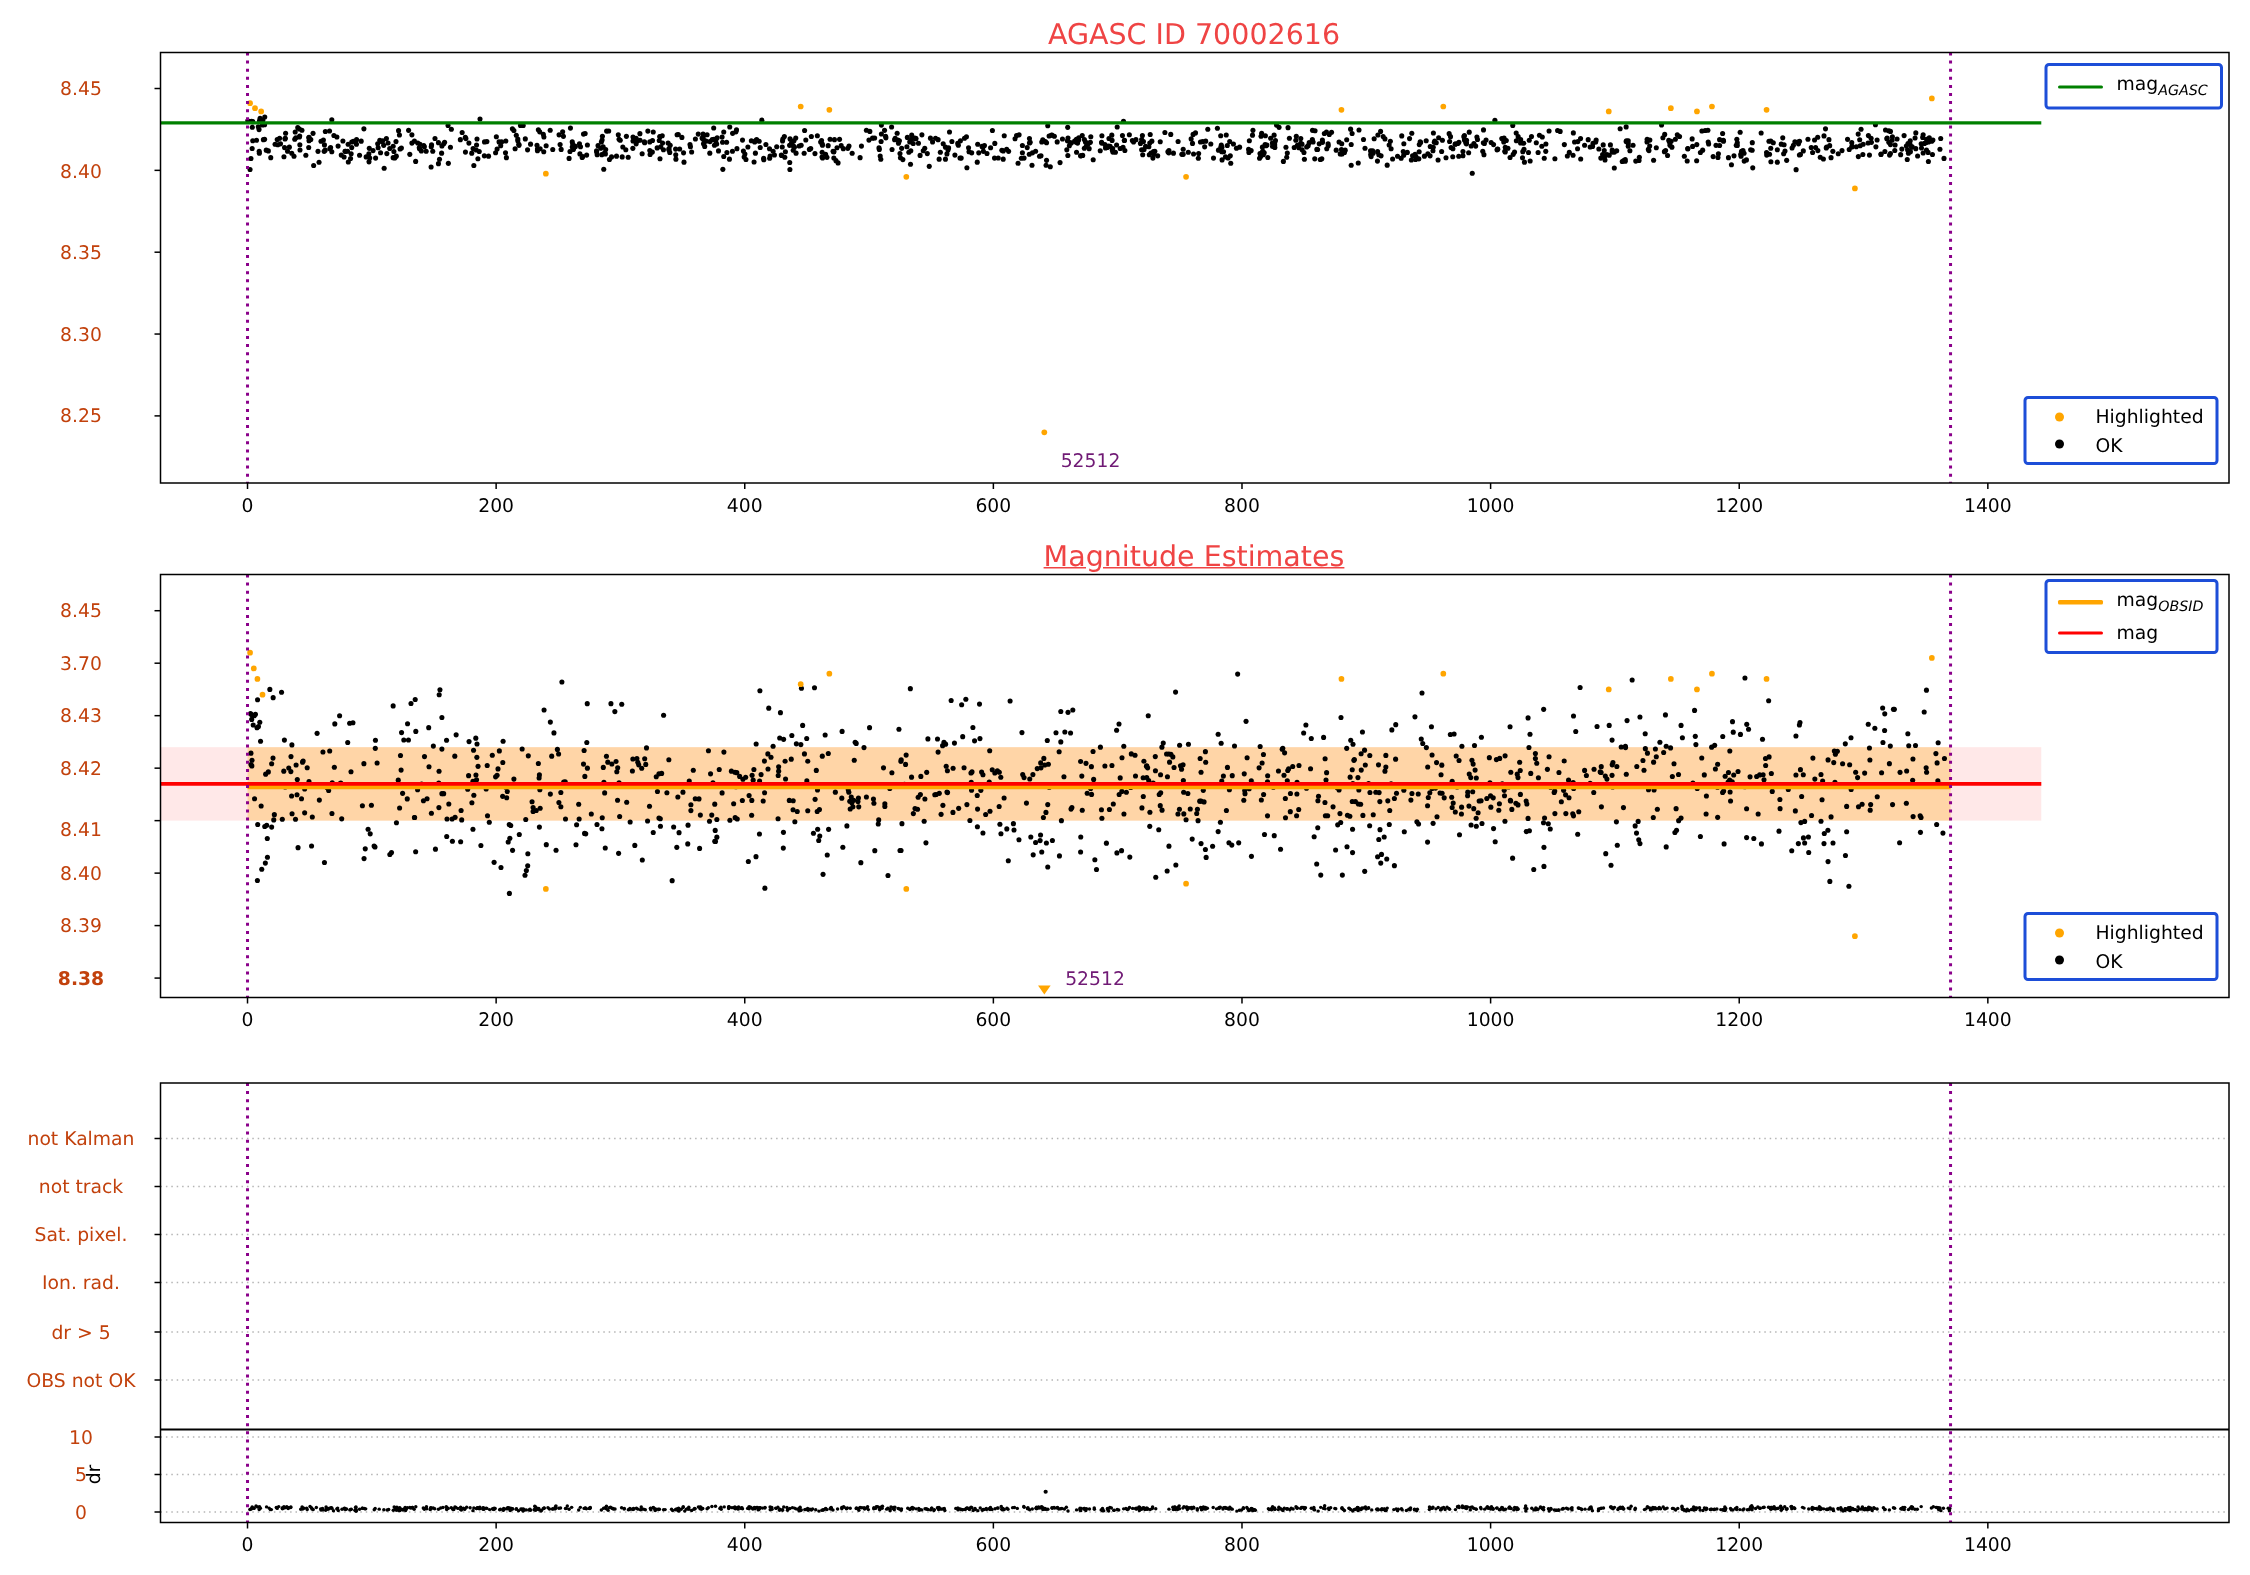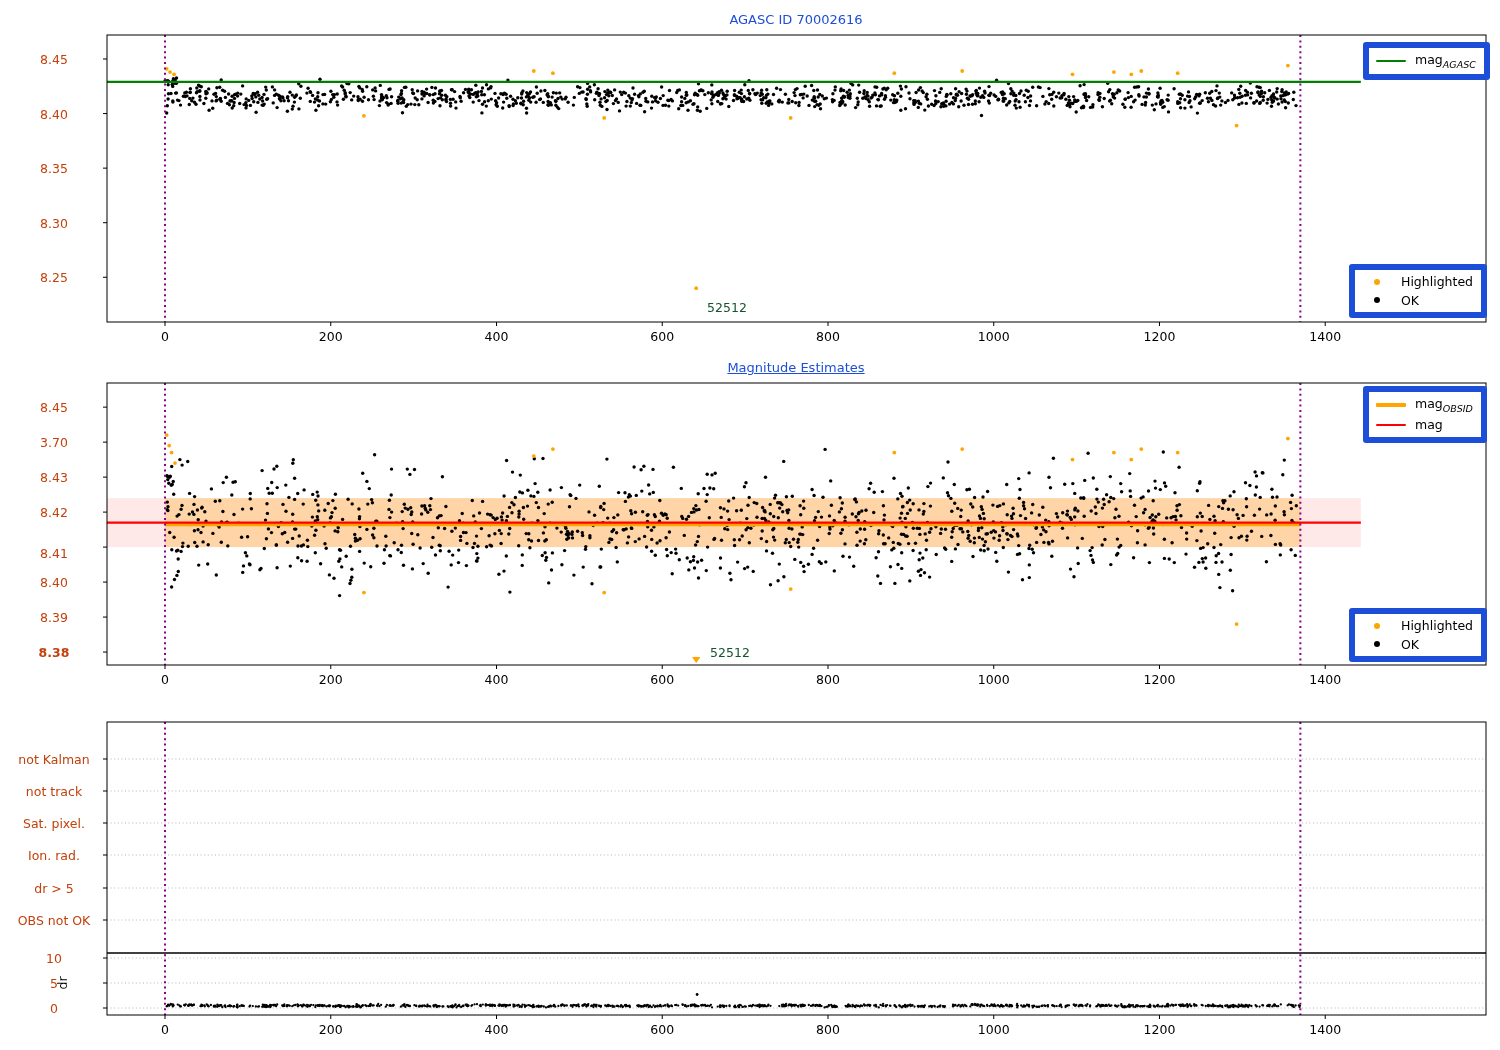--- a/index.html
+++ b/index.html
@@ -7,48 +7,48 @@
     position:relative;
     width:1500px;height:1050px;
     background:#fff;
     font-family:"DejaVu Sans","Liberation Sans",sans-serif;
     overflow:hidden;
   }
   #plot-svg{position:absolute;left:0;top:0;}
   #labels-layer{position:absolute;left:0;top:0;width:1500px;height:1050px;pointer-events:none;}
   .plot-title{
     position:absolute;
-    font-size:13px;color:#1d4ed8;
+    font-size:19px;color:#ef4444;
     text-align:center;
     transform:translateX(-50%);
     white-space:nowrap;
   }
   .tick-label-x{
     position:absolute;font-size:12.5px;color:#000;
     width:70px;text-align:center;transform:translateX(-50%);
     white-space:nowrap;
   }
   .tick-label-y{
     position:absolute;font-size:12.5px;color:#c2410c;
     width:92px;text-align:center;transform:translateY(-50%);
     white-space:nowrap;
   }
   .annotation-label{
-    position:absolute;font-size:12.5px;color:#14532d;
+    position:absolute;font-size:12.5px;color:#701a75;
     transform:translate(-50%,-50%);white-space:nowrap;
   }
   .ylabel-rot{
     position:absolute;font-size:12.5px;color:#000;
     transform:translate(-50%,-50%) rotate(-90deg);
     white-space:nowrap;
   }
   .legend-box{
     position:absolute;
     background:rgba(255,255,255,0.9);
-    border:6px solid #1d4ed8;
+    border:2px solid #1d4ed8;
     border-radius:3px;
     padding:4px 8px 4px 7px;
     display:flex;flex-direction:column;gap:3px;
   }
   .legend-row{display:flex;align-items:center;gap:9px;}
   .legend-swatch-wrap{width:30px;display:flex;align-items:center;justify-content:center;flex:0 0 30px;}
   .legend-line{width:30px;border-radius:1px;}
   .legend-dot{border-radius:50%;}
   .legend-label{font-size:12.5px;color:#000;white-space:nowrap;line-height:1.25;}
   .legend-label sub{font-style:italic;font-size:9.5px;}

